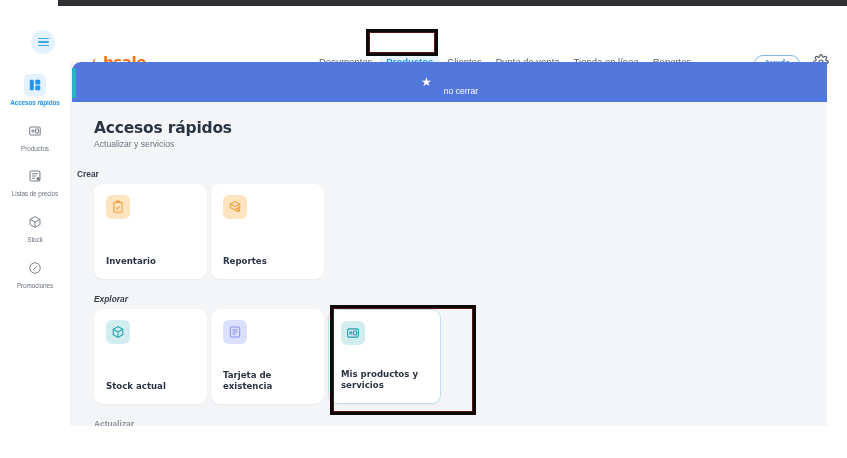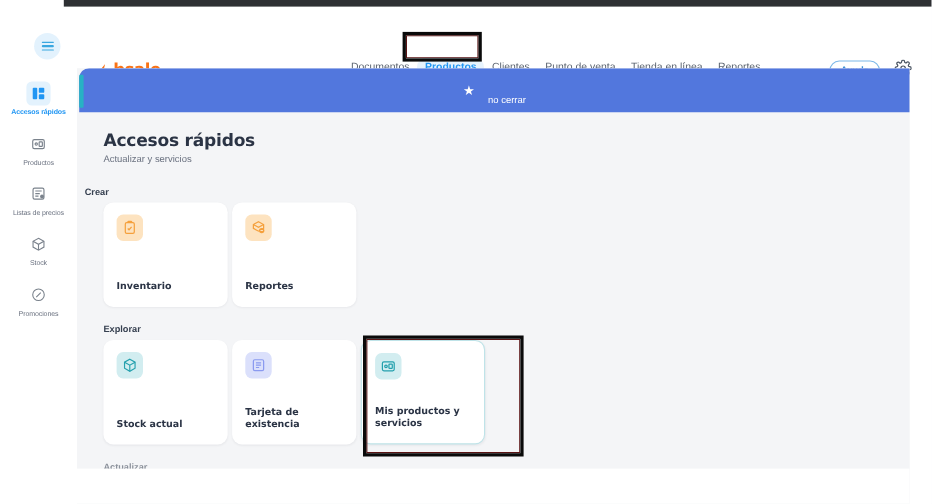--- a/index.html
+++ b/index.html
@@ -296,21 +296,21 @@
             <circle cx="17" cy="16.5" r="4.2" fill="currentColor" stroke="none"></circle>
             <path d="M15.1 16.5h3.8" stroke="#fde3c0" stroke-width="1.6"></path>
           </svg>
         </div>
         <div class="card-label">Reportes</div>
       </div>
 
 
     </div>
 
-    <div class="section-label" style="left:24px; top:232px;">Explorar</div>
+    <div class="section-label" style="left:24px; top:232px;font-style:italic;">Explorar</div>
 
     <div class="card-row" style="left:24px; top:247px;">
 
       <div class="card">
         <div class="card-icon ic-tealsoft">
           <svg viewBox="0 0 24 24" fill="none" stroke="currentColor" stroke-width="1.8">
             <path d="M12 2.6 20.2 7.3v9.4L12 21.4 3.8 16.7V7.3z"></path>
             <path d="M3.8 7.3 12 12l8.2-4.7M12 12v9.4"></path>
           </svg>
         </div>

